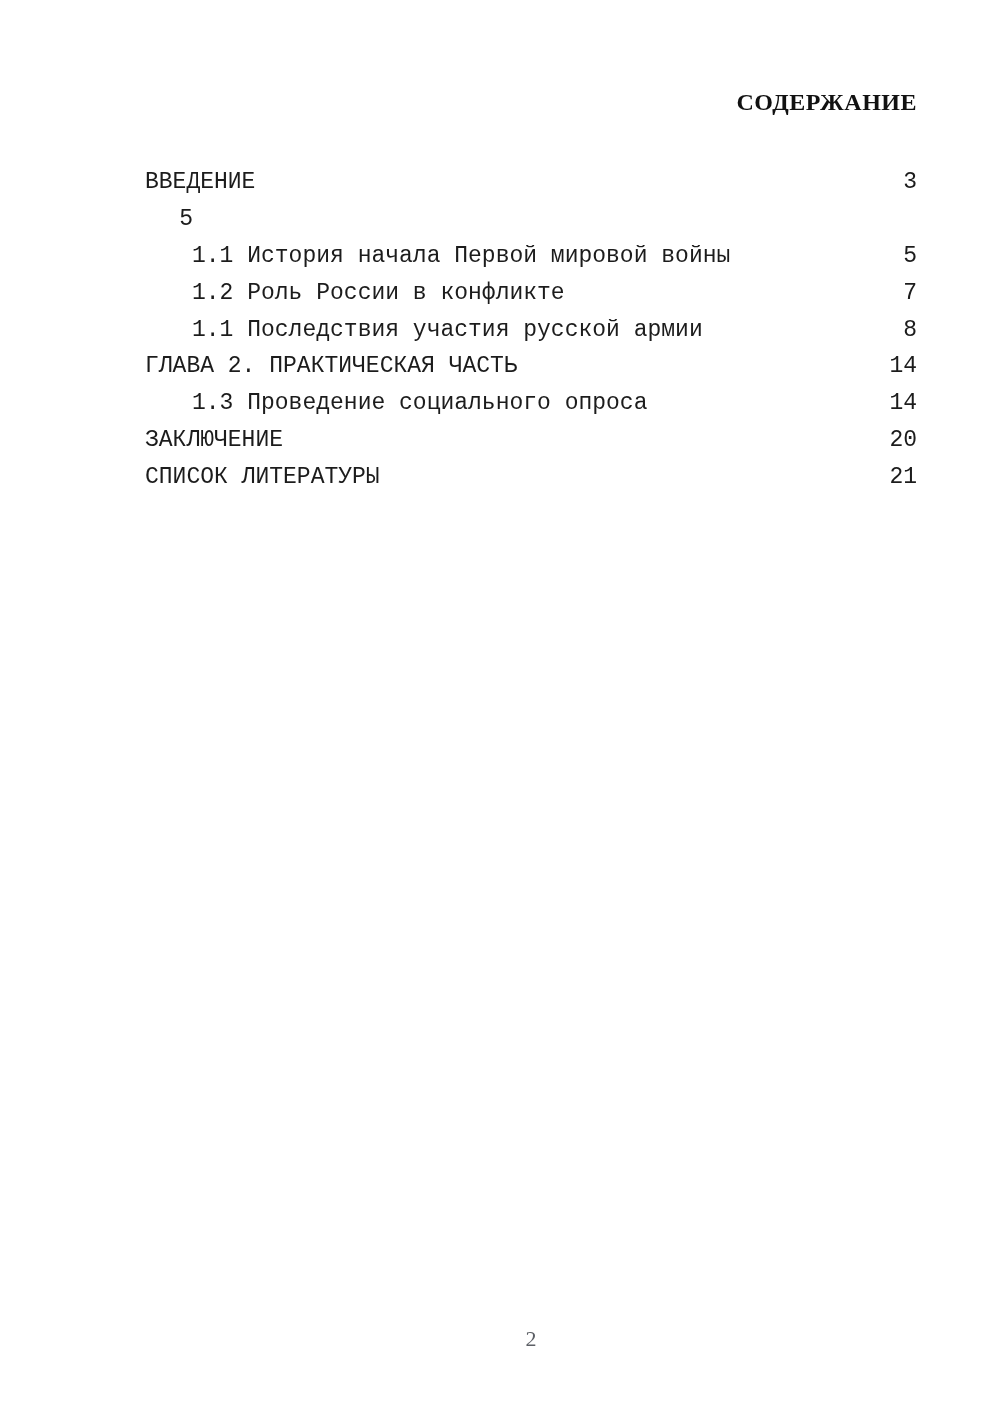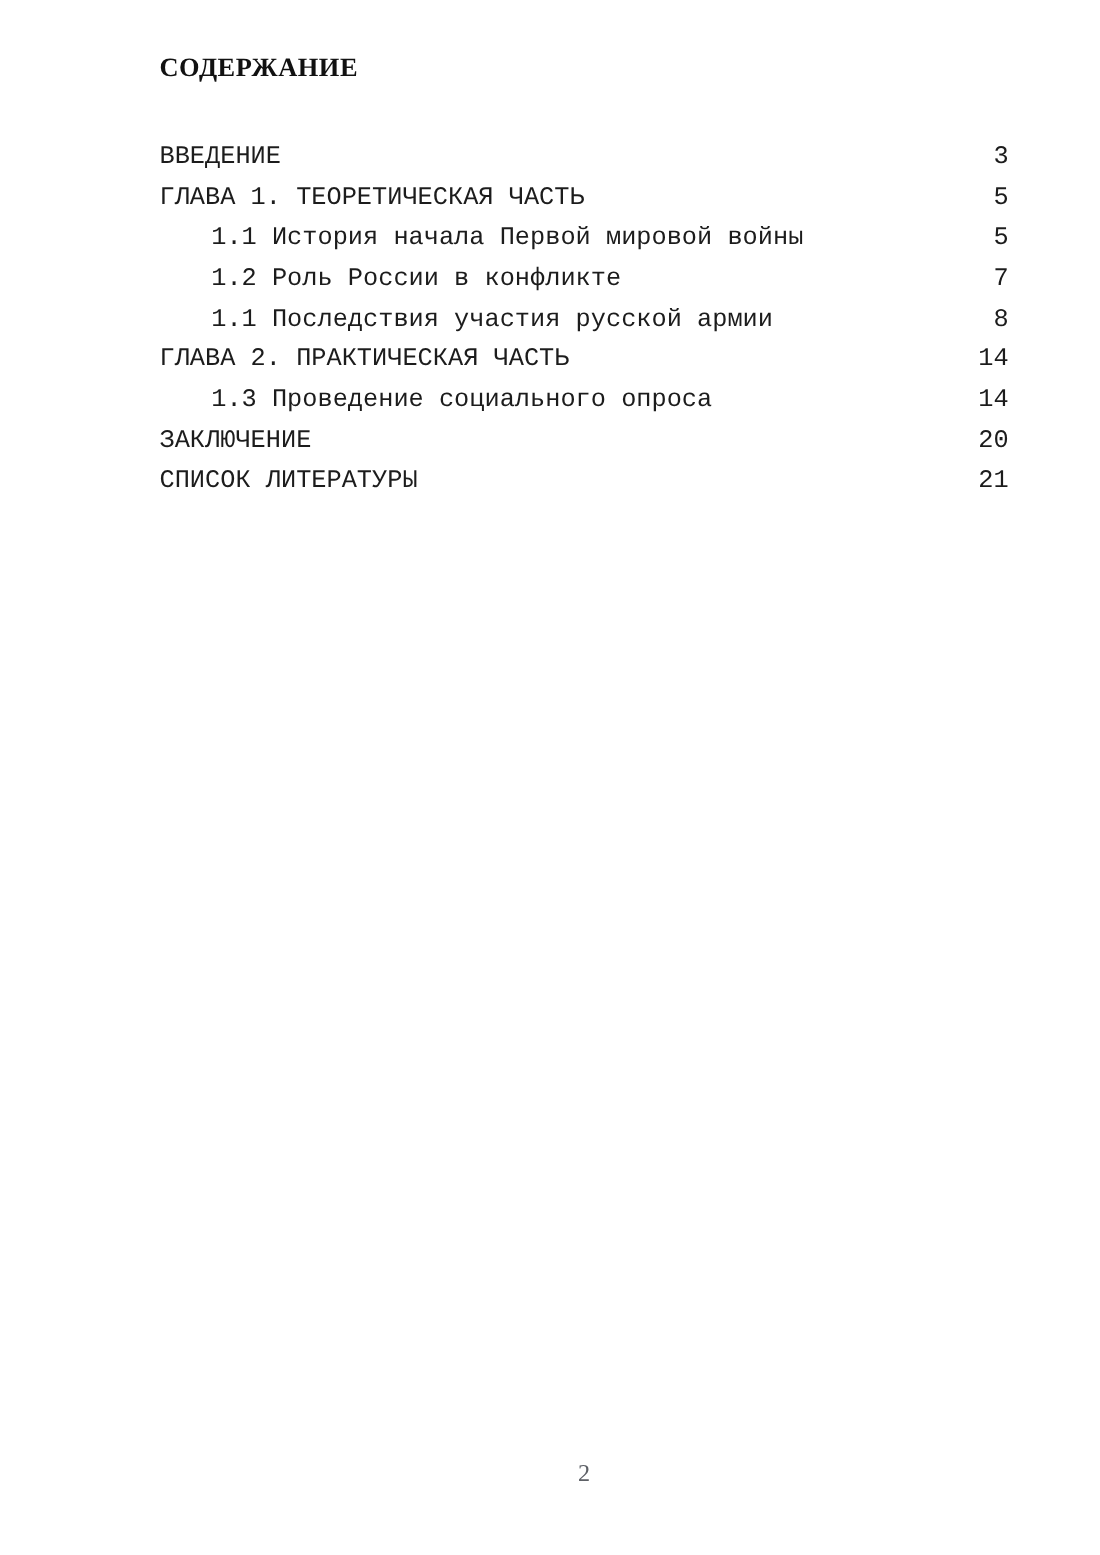--- a/index.html
+++ b/index.html
@@ -10,22 +10,22 @@
   body {
     position: relative;
     width: 1000px;
     height: 1414px;
     font-family: "Liberation Serif", "DejaVu Serif", serif;
     color: #1c1c1c;
     overflow: hidden;
   }
   .doc-title {
     margin: 0 83px 0 145px;
-    padding-top: 48px;
-    text-align: left;
+    padding-top: 88px;
+    text-align: right;
     font-size: 24px;
     font-weight: bold;
     line-height: 28px;
     letter-spacing: 0.5px;
     color: #111111;
   }
   .toc {
     margin: 48px 83px 0 145px;
   }
   .toc-row {
@@ -63,21 +63,20 @@
 <body>
 
 <h1 class="doc-title">СОДЕРЖАНИЕ</h1>
 
 <div class="toc">
     <div class="toc-row">
     <span class="toc-label">ВВЕДЕНИЕ</span>
     <span class="toc-page">3</span>
   </div>
     <div class="toc-row">
-    <span class="toc-label">ГЛАВА 1. ТЕОРЕТИЧЕСКАЯ ЧАСТЬ</span>
     <span class="toc-page">5</span>
   </div>
     <div class="toc-row level-1">
     <span class="toc-label">1.1 История начала Первой мировой войны</span>
     <span class="toc-page">5</span>
   </div>
     <div class="toc-row level-1">
     <span class="toc-label">1.2 Роль России в конфликте</span>
     <span class="toc-page">7</span>
   </div>

